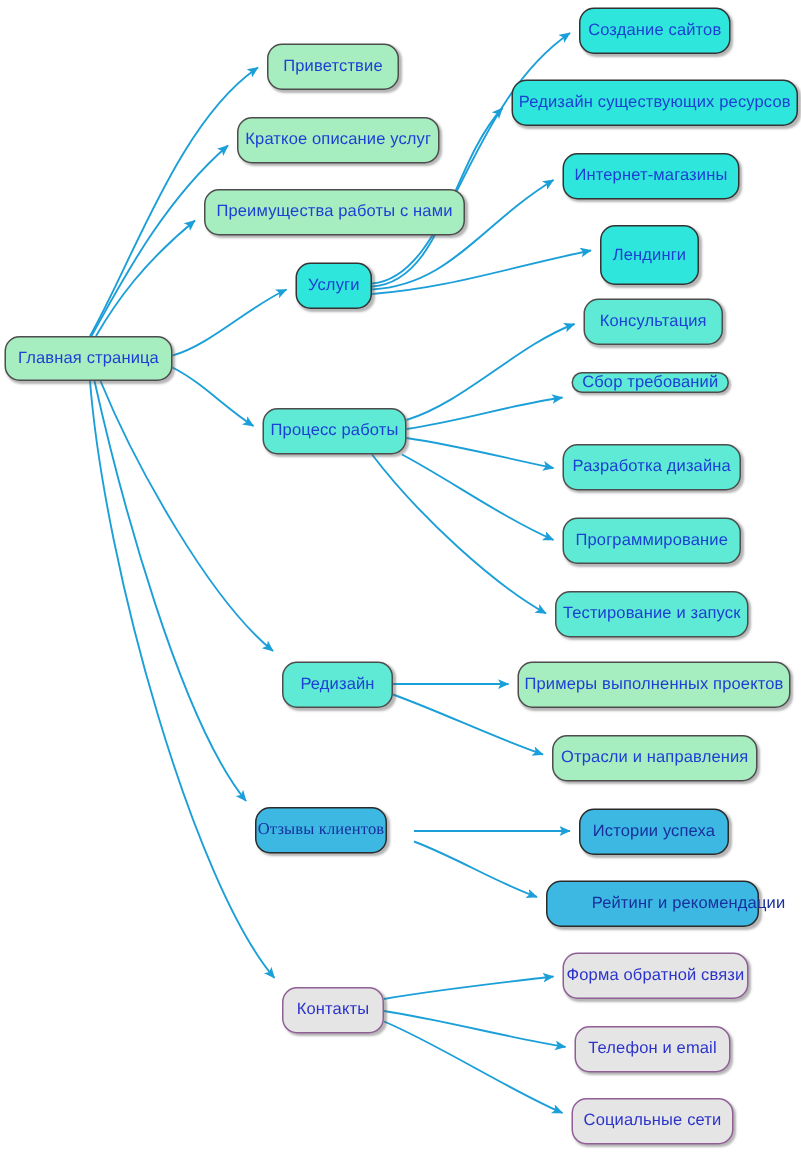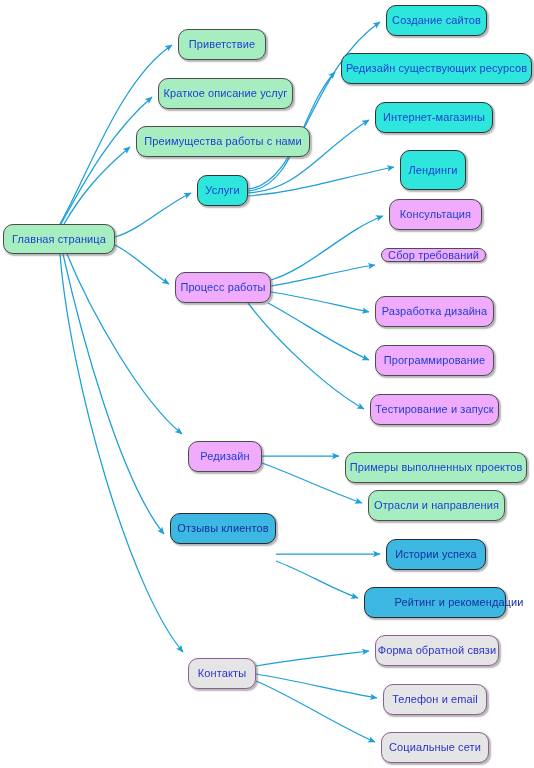--- a/index.html
+++ b/index.html
@@ -37,21 +37,21 @@
     white-space: nowrap;
     color: #1c3fd4;
     box-shadow: 1.5px 1.5px 1.5px rgba(90,90,90,0.45);
     letter-spacing: 0.1px;
   }
   .node.green {
     background: #a6edc0;
     border-color: #4d4d4d;
   }
   .node.mint {
-    background: #f0abfc;
+    background: #5eead4;
     border-color: #4d4d4d;
   }
   .node.cyan {
     background: #2fe6dc;
     border-color: #333333;
   }
   .node.blue {
     background: #3cb8e2;
     border-color: #2b2b2b;
     color: #17309e;
@@ -147,27 +147,27 @@
       </div>
       <div class="node mint" style="left: 375px; top: 345px; width: 119px; height: 31px;">
         <span>Программирование</span>
       </div>
       <div class="node mint" style="left: 370px; top: 394px; width: 129px; height: 31px;">
         <span>Тестирование и запуск</span>
       </div>
       <div class="node mint" style="left: 188px; top: 441px; width: 74px; height: 31px;">
         <span>Редизайн</span>
       </div>
-      <div class="node green" style="left: 345px; top: 452px; width: 182px; height: 31px;">
+      <div class="node green" style="left: 345px; top: 441px; width: 182px; height: 31px;">
         <span>Примеры выполненных проектов</span>
       </div>
       <div class="node green" style="left: 368px; top: 490px; width: 137px; height: 31px;">
         <span>Отрасли и направления</span>
       </div>
-      <div class="node blue" style="left: 170px; top: 513px; width: 106px; height: 31px;">
+      <div class="node blue" style="left: 170px; top: 538px; width: 88px; height: 31px; font-family: Liberation Serif, serif;">
         <span>Отзывы клиентов</span>
       </div>
       <div class="node blue" style="left: 386px; top: 539px; width: 100px; height: 31px;">
         <span>Истории успеха</span>
       </div>
       <div class="node blue" style="left: 364px; top: 587px; width: 142px; height: 31px; padding-left: 48px;">
         <span>Рейтинг и рекомендации</span>
       </div>
       <div class="node pink" style="left: 188px; top: 658px; width: 68px; height: 31px;">
         <span>Контакты</span>

